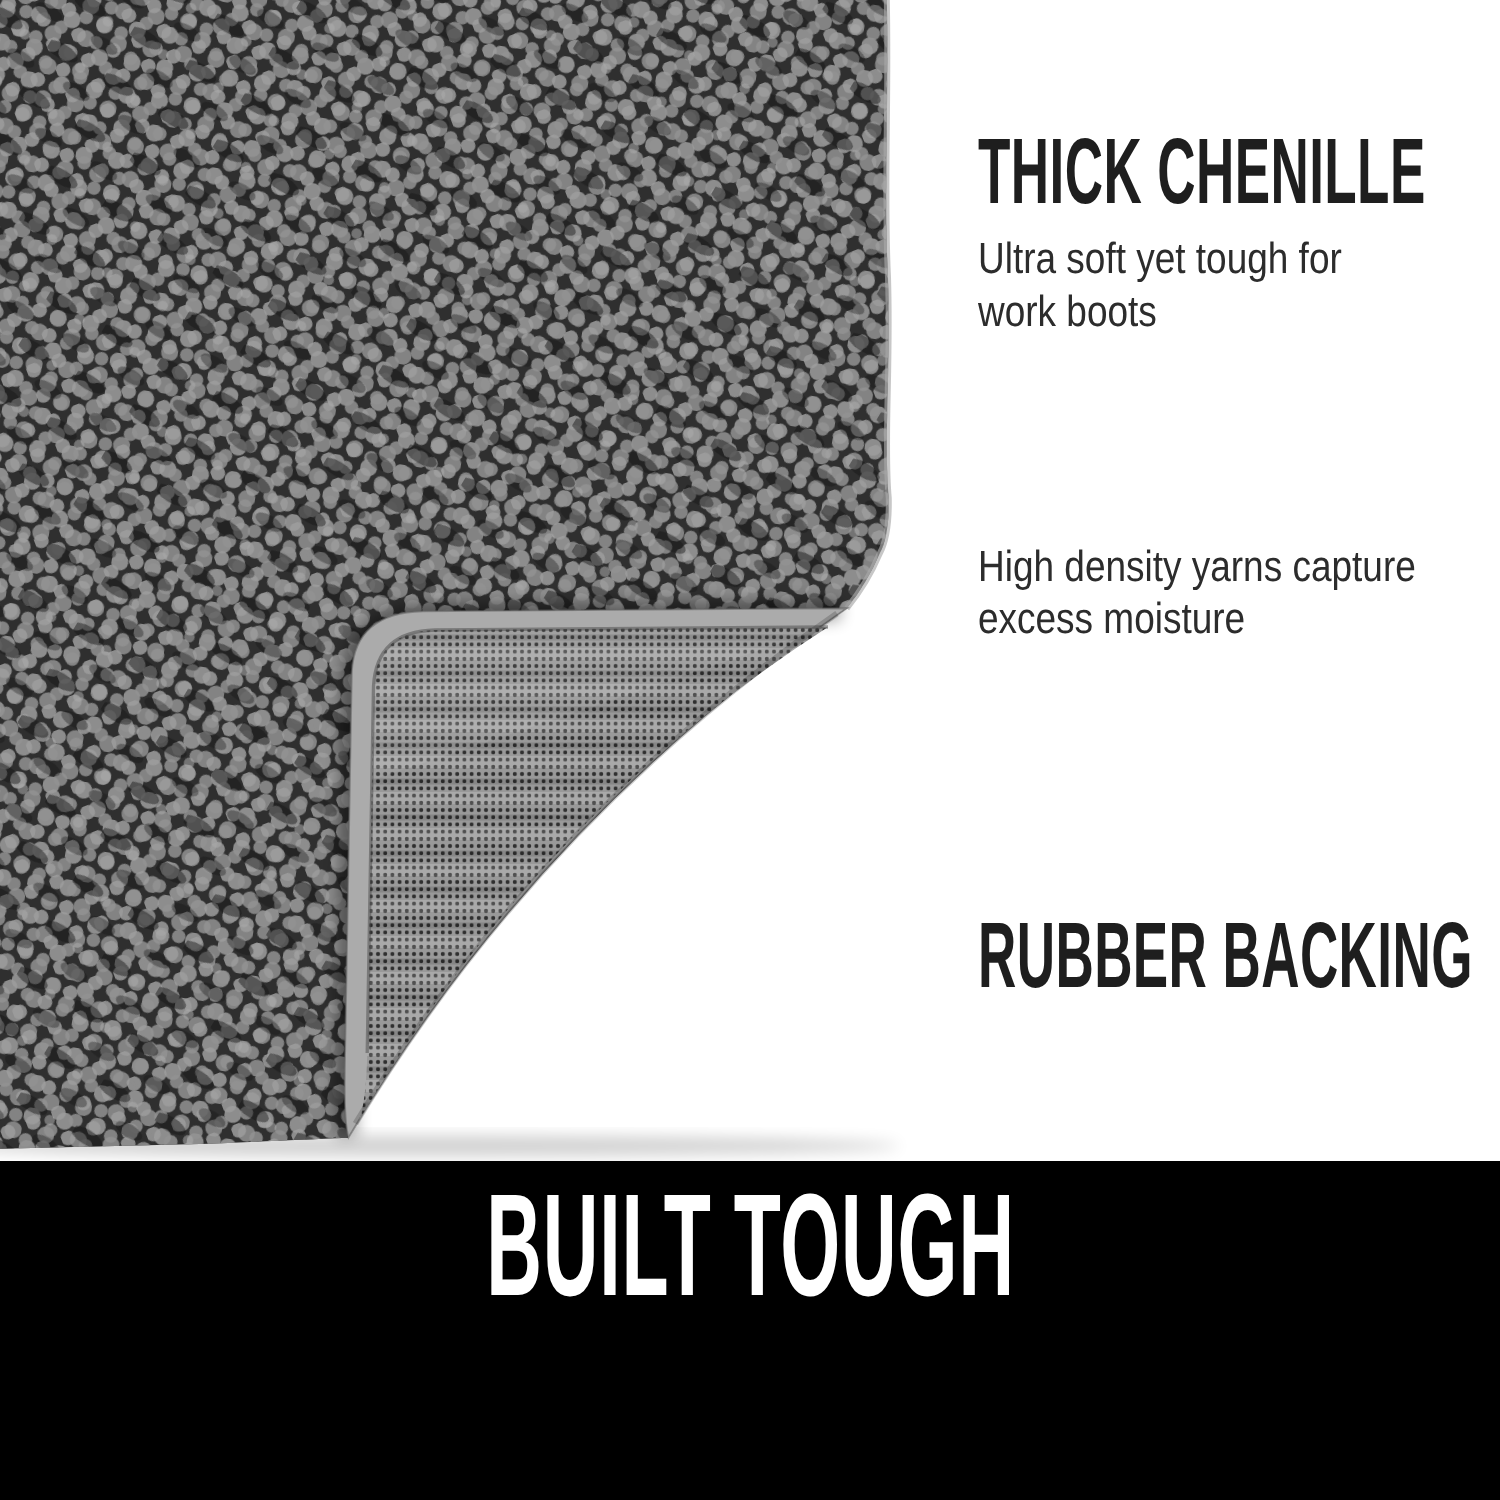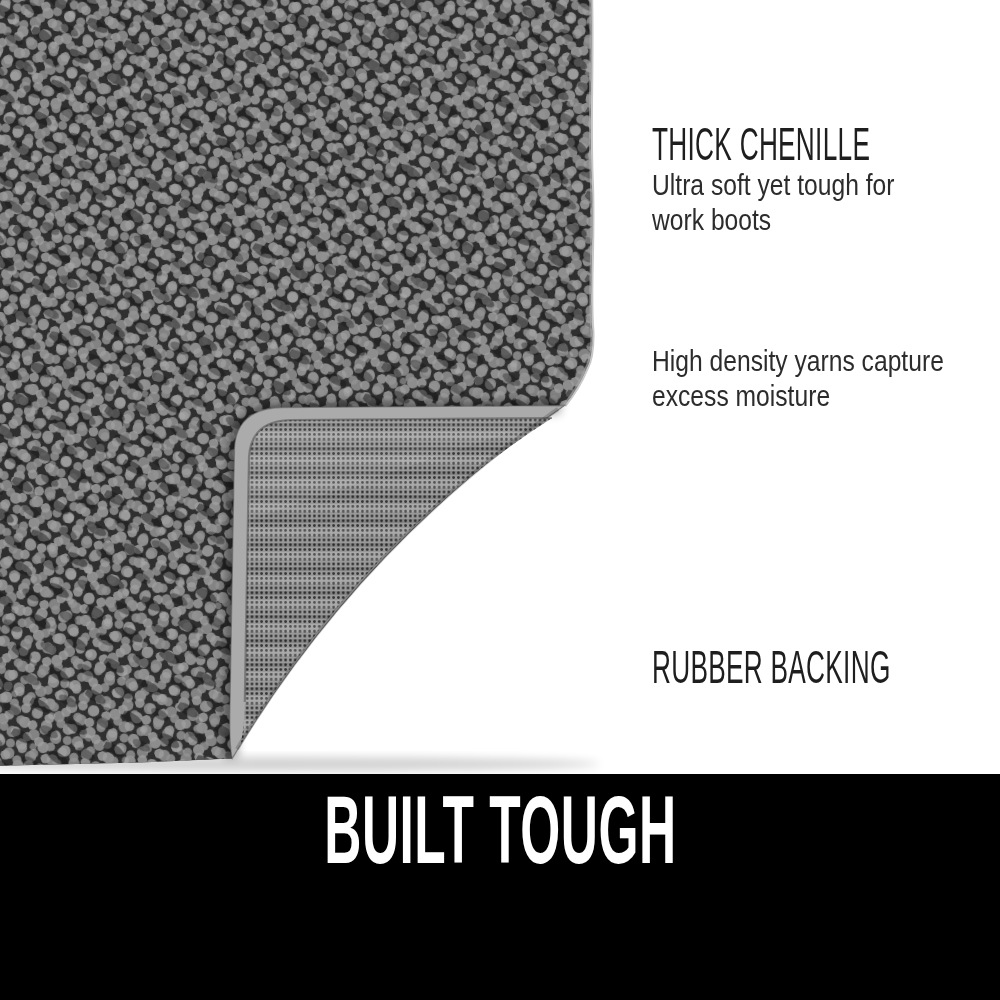--- a/index.html
+++ b/index.html
@@ -5,23 +5,23 @@
   html,body{margin:0;padding:0;}
   body{
     width:1000px;height:1000px;position:relative;overflow:hidden;
     background:#ffffff;font-family:"Liberation Sans",sans-serif;
     -webkit-font-smoothing:antialiased;
   }
   .photo-area{position:absolute;left:0;top:0;width:1000px;height:775px;}
   .photo-area svg{display:block;}
 
   .callout{position:absolute;left:652px;width:345px;color:#1e1e1e;}
-  .callout-title{font-size:46px;line-height:46px;font-weight:normal;white-space:nowrap;margin-top:29px;}
+  .callout-title{font-size:62px;line-height:46px;font-weight:bold;white-space:nowrap;}
   .callout-title .cx{display:inline-block;transform:scaleX(0.57);transform-origin:0 50%;letter-spacing:0.5px;white-space:nowrap;}
-  .callout-sub{margin-top:1px;font-size:29px;line-height:35px;color:#2c2c2c;white-space:nowrap;}
+  .callout-sub{margin-top:18px;font-size:29px;line-height:35px;color:#2c2c2c;white-space:nowrap;}
   .callout-sub .cx{display:inline-block;transform:scaleX(0.85);transform-origin:0 50%;white-space:nowrap;}
 
   .banner{
     position:absolute;left:0;top:774px;width:1000px;height:226px;
     background:#000000;display:flex;justify-content:center;
   }
   .banner .cx{
     display:inline-block;font-weight:bold;font-size:97px;color:#ffffff;
     transform:scaleX(0.53);transform-origin:50% 50%;white-space:nowrap;letter-spacing:1px;
   }

